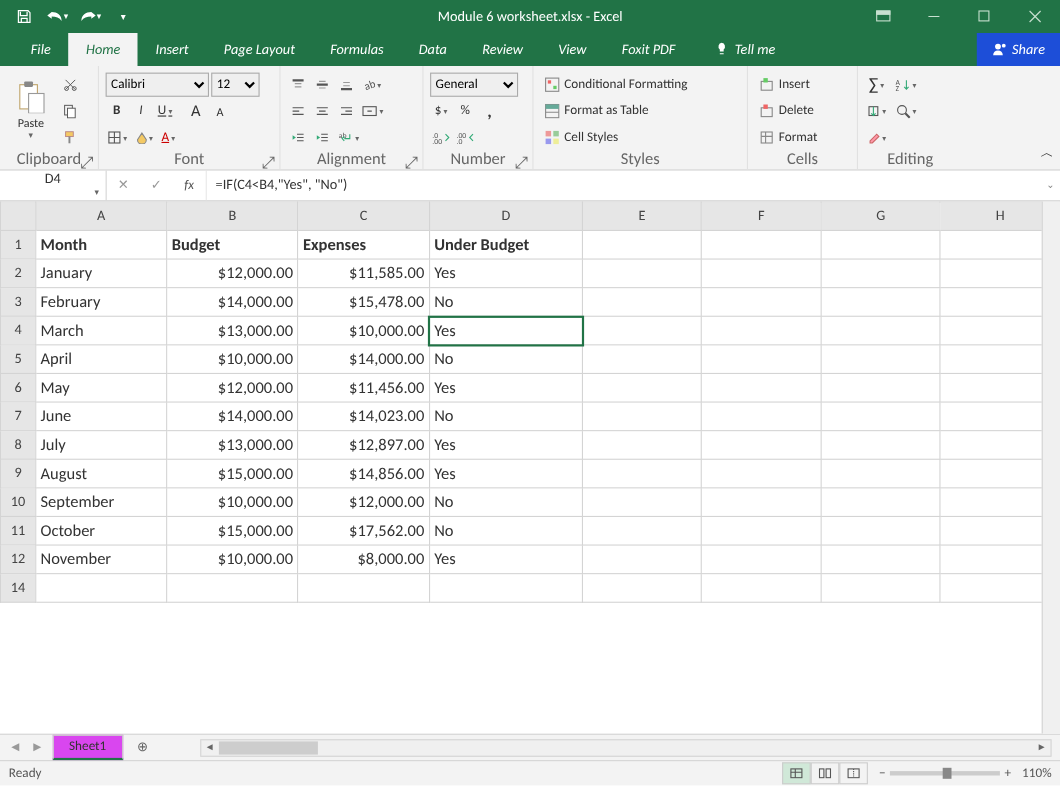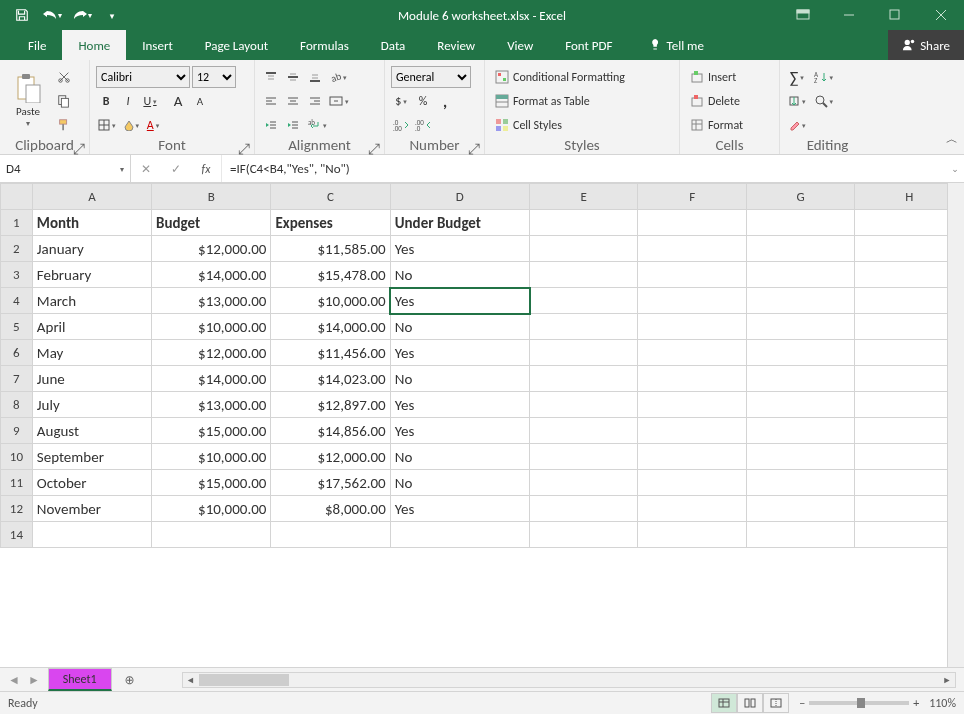--- a/index.html
+++ b/index.html
@@ -10,25 +10,25 @@
 .qat { display: flex; align-items: center; gap: 2px; padding-left: 8px; }
 .qat-btn { width: 28px; height: 24px; display: flex; align-items: center; justify-content: center; cursor: pointer; }
 .qat-btn svg { fill: #fff; }
 .titlewrap { position: absolute; left: 0; right: 0; text-align: center; pointer-events: none; font-size: 13px; }
 .wincontrols { margin-left: auto; display: flex; }
 .wincontrols .wc { width: 46px; height: 30px; display: flex; align-items: center; justify-content: center; cursor: pointer; }
 .wc svg { stroke: #c8e0d0; fill: none; stroke-width: 1; }
 
 
 .ribbon-tabs { height: 30px; background: #217346; display: flex; align-items: stretch; padding-left: 12px; color: #fff; }
-.tab { padding: 0 16px; display: flex; align-items: center; cursor: pointer; font-size: 13px; }
+.tab { padding: 0 16px; display: flex; align-items: center; cursor: pointer; font-size: 13px; font-style: italic; }
 .tab.active { background: #f3f3f3; color: #217346; font-weight: 400; }
 .tab.tellme { margin-left: 4px; align-items: center; }
 .ribbon-tabs .spacer { flex: 1; }
-.tab.share { background: #404040; color: #fff; padding: 0 14px; text-align: center; }
+.tab.share { background: #1d4ed8; color: #fff; padding: 0 14px; text-align: center; }
 .tab.share svg { fill: #fff; margin-right: 4px; }
 
 
 .ribbon { height: 95px; background: #f3f3f3; border-bottom: 1px solid #d4d4d4; display: flex; }
 .group { border-right: 1px solid #e1e1e1; display: flex; flex-direction: column; padding: 2px 6px 0 6px; }
 .group-label { text-align: center; font-size: 15px; color: #666; height: 18px; display: flex; align-items: center; justify-content: center; position: relative; }
 .group-label .launcher { position: absolute; right: -2px; bottom: 2px; width: 12px; height: 12px; }
 .controls { flex: 1; display: flex; align-items: flex-start; gap: 4px; padding-top: 4px; }
 .col { display: flex; flex-direction: column; gap: 2px; }
 .row { display: flex; gap: 2px; align-items: center; }
@@ -39,21 +39,21 @@
 select.font-name { width: 94px; height: 22px; font-size: 12px; border: 1px solid #aaa; }
 select.font-size { width: 44px; height: 22px; font-size: 12px; border: 1px solid #aaa; }
 select.numfmt { width: 80px; height: 22px; font-size: 12px; border: 1px solid #aaa; }
 .icon-stack { display: flex; flex-direction: column; gap: 2px; }
 .menurow { display: flex; align-items: center; cursor: pointer; height: 22px; padding: 0 4px; font-size: 12px; }
 .menurow svg { margin-right: 4px; }
 .collapse-caret { position: absolute; right: 6px; bottom: 6px; cursor: pointer; }
 
 
 .fx-row { height: 28px; border-bottom: 1px solid #d4d4d4; display: flex; align-items: stretch; }
-.namebox { width: 131px; border-right: 1px solid #d4d4d4; display: flex; align-items: center; padding: 0 6px; font-size: 13px; position: relative; }
+.namebox { width: 97px; border-right: 1px solid #d4d4d4; display: flex; align-items: center; padding: 0 6px; font-size: 13px; position: relative; flex-direction: column; }
 .namebox .dd { margin-left: auto; color: #666; font-size: 8px; }
 .fxbtns { display: flex; align-items: center; border-right: 1px solid #e8e8e8; }
 .fxbtns .btn { width: 30px; height: 26px; color: #999; }
 .fxbtns .btn.fx { font-style: italic; color: #555; }
 .formula { flex: 1; display: flex; align-items: center; padding: 0 8px; font-size: 13px; }
 .fx-expand { width: 18px; display: flex; align-items: center; justify-content: center; color: #888; font-size: 9px; }
 
 
 .sheet { position: relative; height: 484px; overflow: hidden; }
 .grid-container { position: absolute; inset: 0; overflow: hidden; }
@@ -146,21 +146,21 @@
 
 <div class="ribbon-tabs">
   <div class="tab">File</div>
   <div class="tab active">Home</div>
   <div class="tab">Insert</div>
   <div class="tab">Page Layout</div>
   <div class="tab">Formulas</div>
   <div class="tab">Data</div>
   <div class="tab">Review</div>
   <div class="tab">View</div>
-  <div class="tab">Font PDF</div>
+  <div class="tab">Foxit PDF</div>
   <div class="tab tellme">
       <svg width="14" height="14" viewBox="0 0 16 16" style="margin-right:4px">
         <path d="M7 1a4 4 0 0 1 2 7v2H5v-2A4 4 0 0 1 7 1z M5 12h4v1H5z" fill="#fff"></path>
       </svg>
       <span>Tell me</span>
     </div>
   <div class="spacer"></div>
   <div class="tab share">
       <svg width="14" height="14" viewBox="0 0 16 16">
         <circle cx="6" cy="5" r="3" fill="#fff"></circle>

